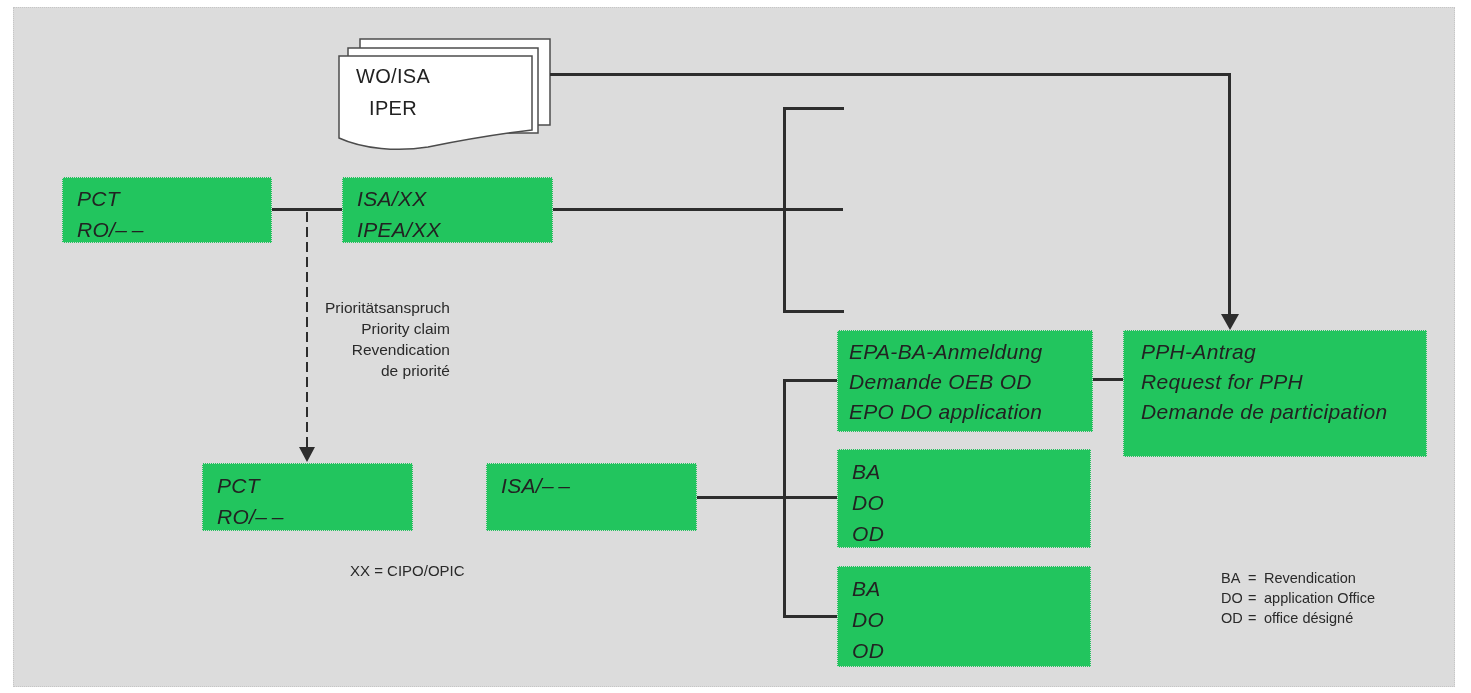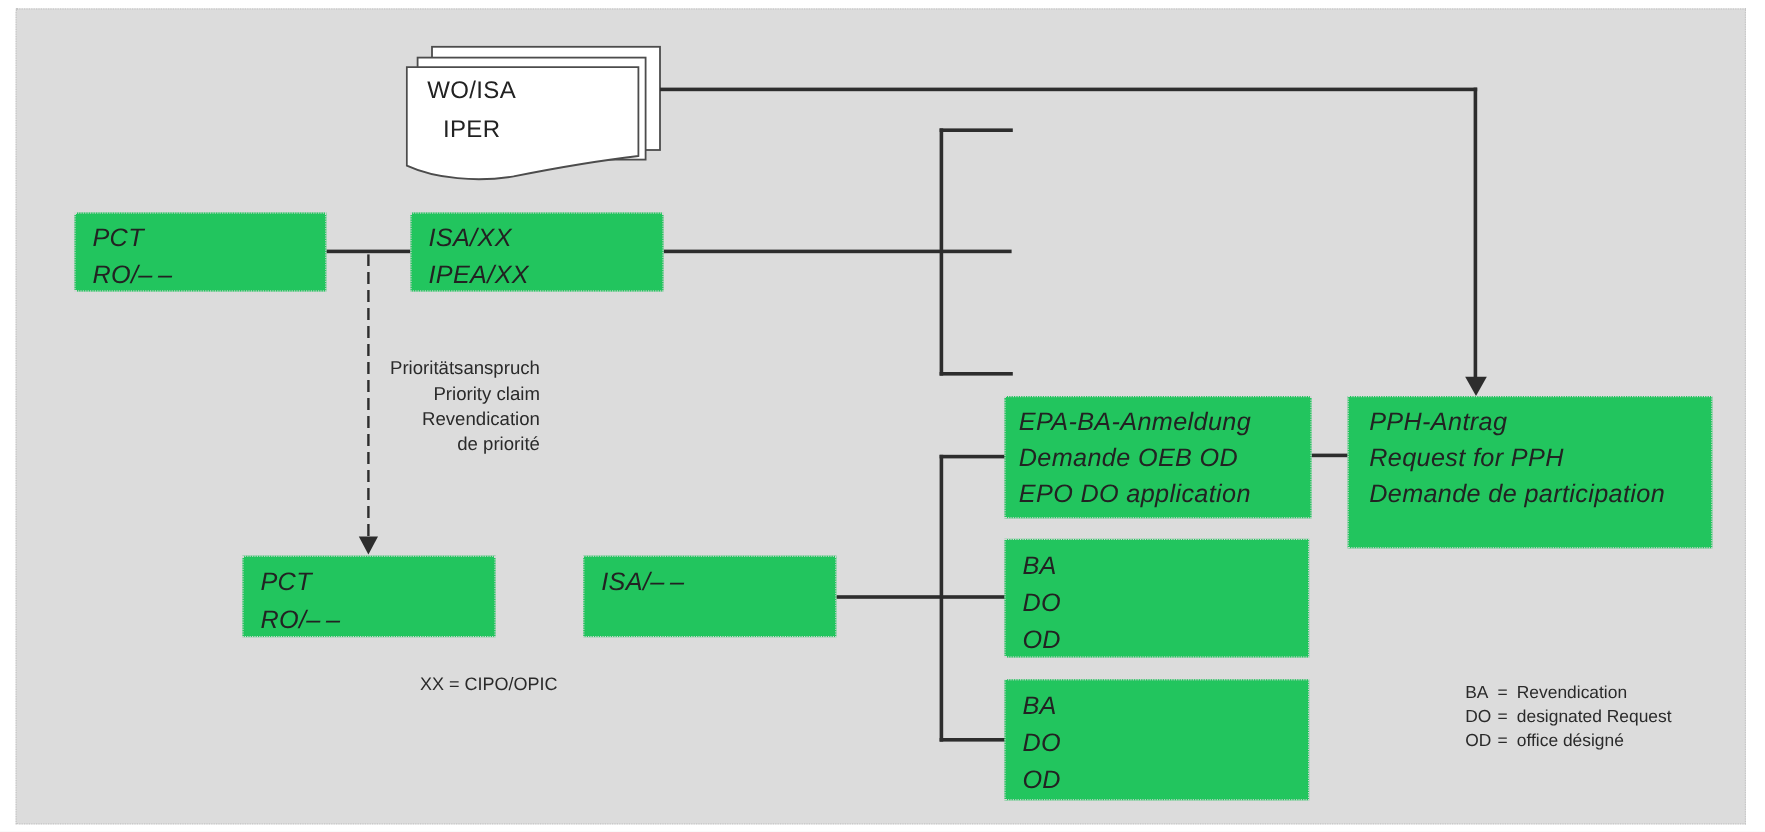--- a/index.html
+++ b/index.html
@@ -114,19 +114,19 @@
   </div>
 
   <div class="note" style="left:326px;top:560px;font-size:15px;margin-left:24px;">XX = CIPO/OPIC</div>
 
   <div class="legend" style="left:1221px;top:568px;">
     <span>BA</span>
     <span>=</span>
     <span>Revendication</span>
     <span>DO</span>
     <span>=</span>
-    <span>designated Request</span>
+    <span>application Office</span>
     <span>OD</span>
     <span>=</span>
     <span>office désigné</span>
   </div>
 
 </div>
 
 </body></html>

